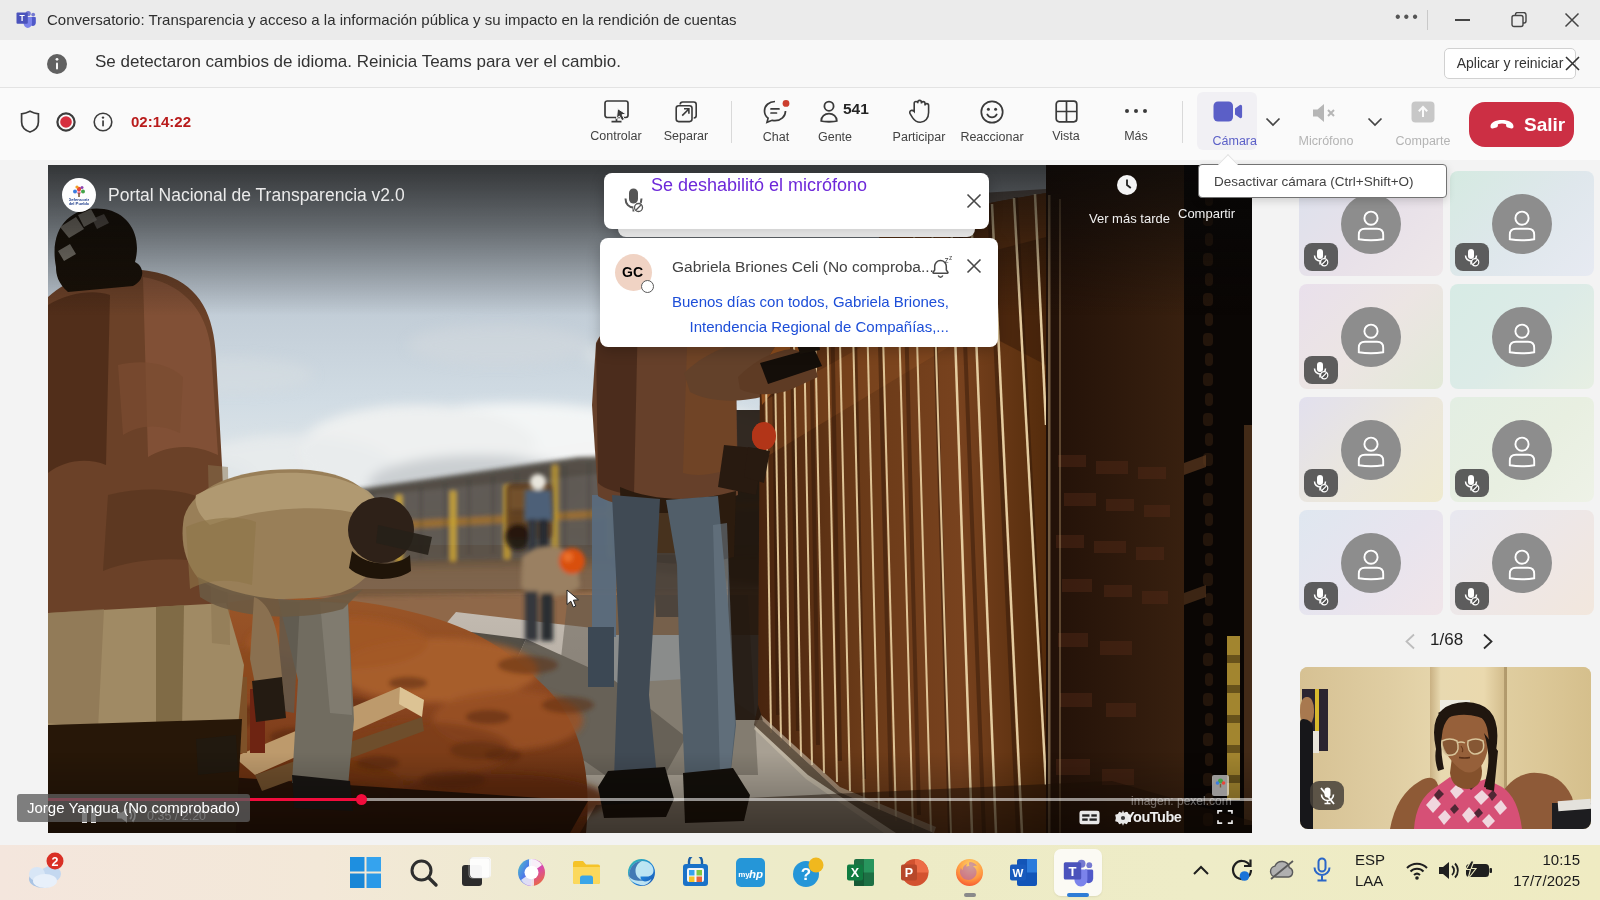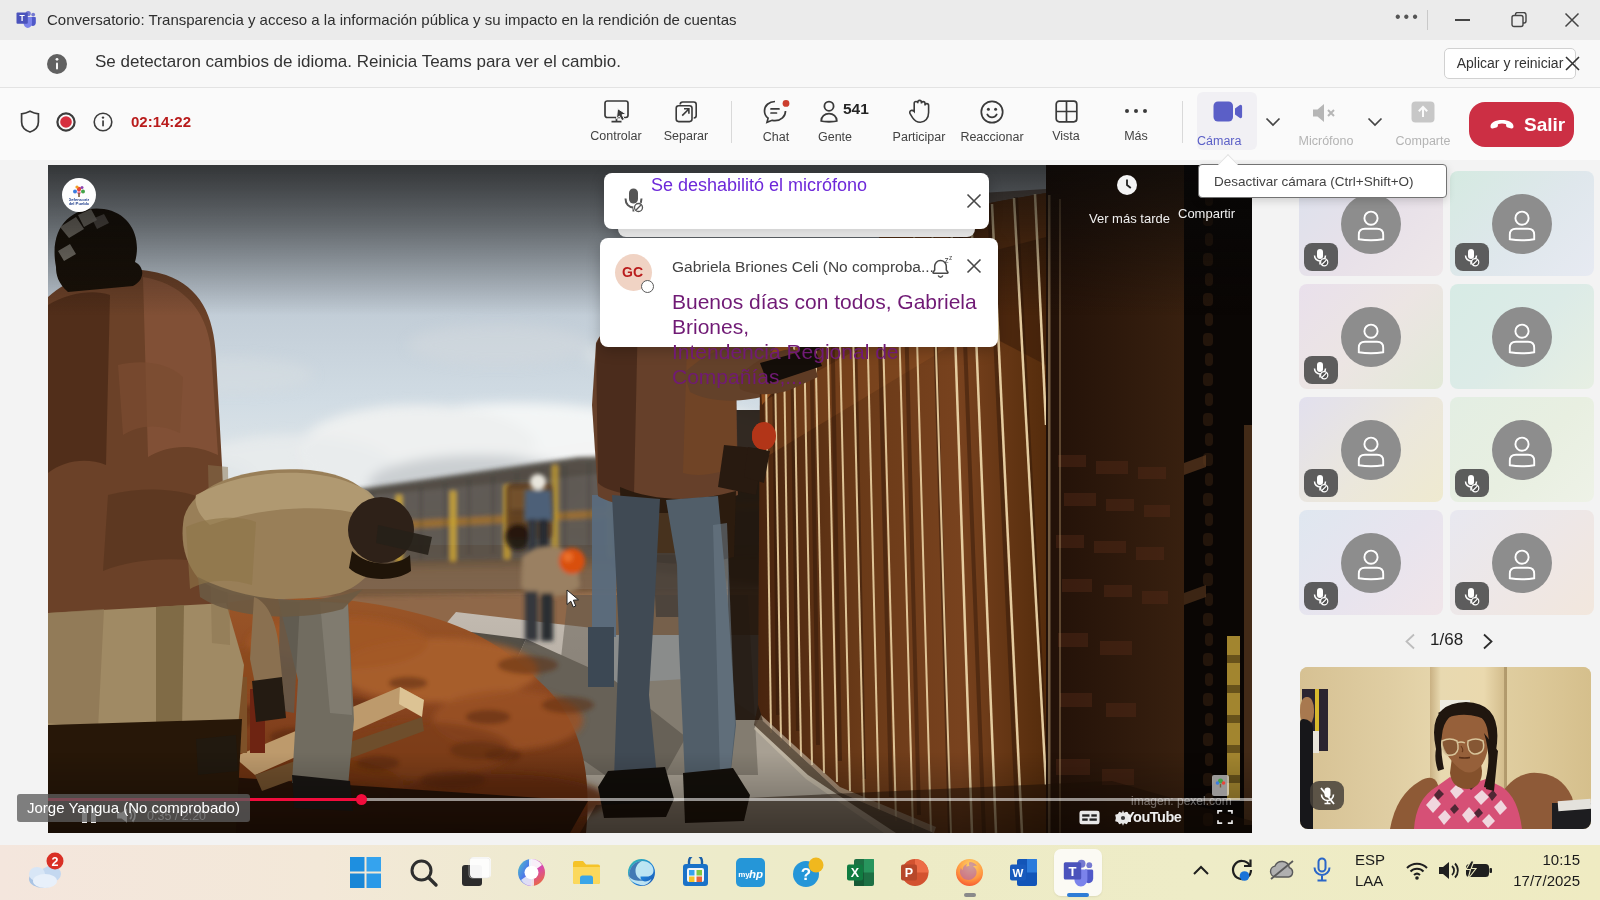--- a/index.html
+++ b/index.html
@@ -172,21 +172,21 @@
     <circle cx="22" cy="12" r="2" fill="#3a3a3a"></circle>
   </svg>
   <div class="lbl">Más</div>
 </div>
 <div class="tdivider" style="left:1182px;"></div>
 <div class="abs" id="camarabtn"></div>
 <svg class="abs" style="left:1213px;top:101px" width="30" height="21" viewBox="0 0 30 21">
   <rect x="0.5" y="0.5" width="19.5" height="20" rx="4.5" fill="#5b5fc7"></rect>
   <path d="M22 7.5 L26.5 4.2 a1.6 1.6 0 0 1 2.6 1.3 v10 a1.6 1.6 0 0 1 -2.6 1.3 L22 13.5 z" fill="#5b5fc7"></path>
 </svg>
-<div class="abs" style="left:1197px;top:134px;width:60px;text-align:left;font-size:12.5px;color:#5b5fc7;">Cámara</div>
+<div class="abs" style="left:1197px;top:134px;width:60px;text-align:right;font-size:12.5px;color:#5b5fc7;">Cámara</div>
 <svg class="abs" style="left:1265px;top:117px" width="16" height="10" viewBox="0 0 16 10">
   <path d="M1.5 1.5 L8 8 L14.5 1.5" fill="none" stroke="#454545" stroke-width="1.7"></path>
 </svg>
 <svg class="abs" style="left:1311px;top:101px" width="30" height="24" viewBox="0 0 30 24">
   <path d="M2 8.5 h4.5 L13 3 v18 L6.5 15.5 H2 z" fill="#b6b6b6"></path>
   <path d="M17 9 l6 6 M23 9 l-6 6" stroke="#b6b6b6" stroke-width="2"></path>
 </svg>
 <div class="abs" style="left:1294px;top:134px;width:64px;text-align:center;font-size:12.5px;color:#b4b4b4;">Micrófono</div>
 <svg class="abs" style="left:1367px;top:117px" width="16" height="10" viewBox="0 0 16 10">
   <path d="M1.5 1.5 L8 8 L14.5 1.5" fill="none" stroke="#454545" stroke-width="1.7"></path>
@@ -568,20 +568,21 @@
         <circle cx="6" cy="8.5" r="2" fill="#3a7de0"></circle>
         <circle cx="14" cy="8.5" r="2" fill="#44a348"></circle>
       <circle cx="8" cy="4" r="1.6" fill="#f0a024"></circle>
         <circle cx="13" cy="4.6" r="1.5" fill="#8a44b0"></circle>
         <circle cx="10" cy="9.8" r="1.8" fill="#e87aa0"></circle>
       <rect x="9.2" y="10" width="1.6" height="4" fill="#7a5a3a"></rect>
     </g>
     <text x="10" y="17.5" font-size="4.2" fill="#1a3a8a" text-anchor="middle" font-weight="bold" font-family="Liberation Sans">Defensoria</text>
     <text x="10" y="21.8" font-size="4.2" fill="#1a3a8a" text-anchor="middle" font-weight="bold" font-family="Liberation Sans">del Pueblo</text>
   </svg>
+  <div class="abs" style="left:60px;top:20px;font-size:17.5px;color:#eaeaea;">Portal Nacional de Transparencia v2.0</div>
   <div class="abs" style="left:1069px;top:10px;width:20px;height:20px;border-radius:50%;background:#f4f4f4;"></div>
   <svg class="abs" style="left:1069px;top:10px" width="20" height="20" viewBox="0 0 20 20">
     <path d="M10 4.5 V10 L13.8 13" stroke="#222" stroke-width="1.8" fill="none"></path>
   </svg>
   <div class="abs" style="left:1041px;top:46px;font-size:13px;color:#f0f0f0;">Ver más tarde</div>
   <div class="abs" style="left:1130px;top:41px;font-size:13px;color:#f0f0f0;">Compartir</div>
 
   
   <svg class="abs" style="left:518px;top:424px" width="14" height="20" viewBox="0 0 14 20">
     <path d="M1 1 L1 15.5 L4.8 12.2 L7.2 18 L9.8 17 L7.4 11.2 L12.5 10.8 Z" fill="#fff" stroke="#222" stroke-width="1"></path>
@@ -644,33 +645,33 @@
     <circle cx="16.5" cy="20.5" r="4" fill="none" stroke="#555" stroke-width="1.3"></circle>
     <path d="M13.8 23.2 L19.2 17.8" stroke="#555" stroke-width="1.3"></path>
   </svg>
   <div style="position:absolute;left:47px;top:2px;font-size:18px;color:#6d28d9;">Se deshabilitó el micrófono</div>
   <svg style="position:absolute;left:362px;top:20px" width="16" height="16" viewBox="0 0 16 16">
     <path d="M1.5 1.5 L14.5 14.5 M14.5 1.5 L1.5 14.5" stroke="#484848" stroke-width="1.6"></path>
   </svg>
 </div>
 <div class="toast" id="toast2">
   <div style="position:absolute;left:15px;top:16px;width:37px;height:37px;border-radius:50%;background:#f0d3c4;"></div>
-  <div style="position:absolute;left:22px;top:26px;font-size:14px;font-weight:bold;color:#b91c1c;">GC</div>
+  <div style="position:absolute;left:22px;top:26px;font-size:14px;font-weight:bold;color:#000000;">GC</div>
   <div style="position:absolute;left:41px;top:42px;width:13px;height:13px;border-radius:50%;background:#fff;border:1.6px solid #595959;"></div>
   <div style="position:absolute;left:72px;top:20px;font-size:15.5px;color:#424242;">Gabriela Briones Celi (No comproba...</div>
   <svg style="position:absolute;left:330px;top:16px" width="26" height="26" viewBox="0 0 26 26">
     <path d="M10.5 6.5 a5.8 5.8 0 0 0 -5.8 5.8 v3.6 l-1.6 2.3 a.7 .7 0 0 0 .6 1.1 h13.6 a.7 .7 0 0 0 .6 -1.1 l-1.6 -2.3 v-3.6 a5.8 5.8 0 0 0 -5.8 -5.8z" fill="none" stroke="#484848" stroke-width="1.5"></path>
     <path d="M8.2 21.5 c.5 1.1 1.4 1.7 2.3 1.7 s1.8 -.6 2.3 -1.7" fill="none" stroke="#484848" stroke-width="1.5"></path>
     <text x="14.5" y="8.5" font-size="8.5" fill="#484848" font-family="Liberation Sans">z</text>
     <text x="19" y="5.5" font-size="6.5" fill="#484848" font-family="Liberation Sans">z</text>
   </svg>
   <svg style="position:absolute;left:366px;top:20px" width="16" height="16" viewBox="0 0 16 16">
     <path d="M1.5 1.5 L14.5 14.5 M14.5 1.5 L1.5 14.5" stroke="#484848" stroke-width="1.6"></path>
   </svg>
-  <div style="position:absolute;left:72px;top:51px;font-size:21px;color:#701a75;line-height:25px;">Buenos días con todos, Gabriela Briones,<br>Intendencia Regional de Compañías,...</div>
+  <div style="position:absolute;left:72px;top:51px;font-size:15px;color:#1d4ed8;line-height:25px;text-align:right;">Buenos días con todos, Gabriela Briones,<br>Intendencia Regional de Compañías,...</div>
 </div>
 
 <div id="tiles">
   <div class="tile" style="left:1299px;top:171px;background:linear-gradient(135deg,#dce1ed,#e8e1e9 55%,#eee7e9);">
       <div class="avatar"></div>
       <div class="micbadge"></div>
     </div>
   <div class="tile" style="left:1450px;top:171px;background:linear-gradient(135deg,#d5eae1,#dfe7ec 55%,#e7eaf2);">
       <div class="avatar"></div>
       <div class="micbadge"></div>

